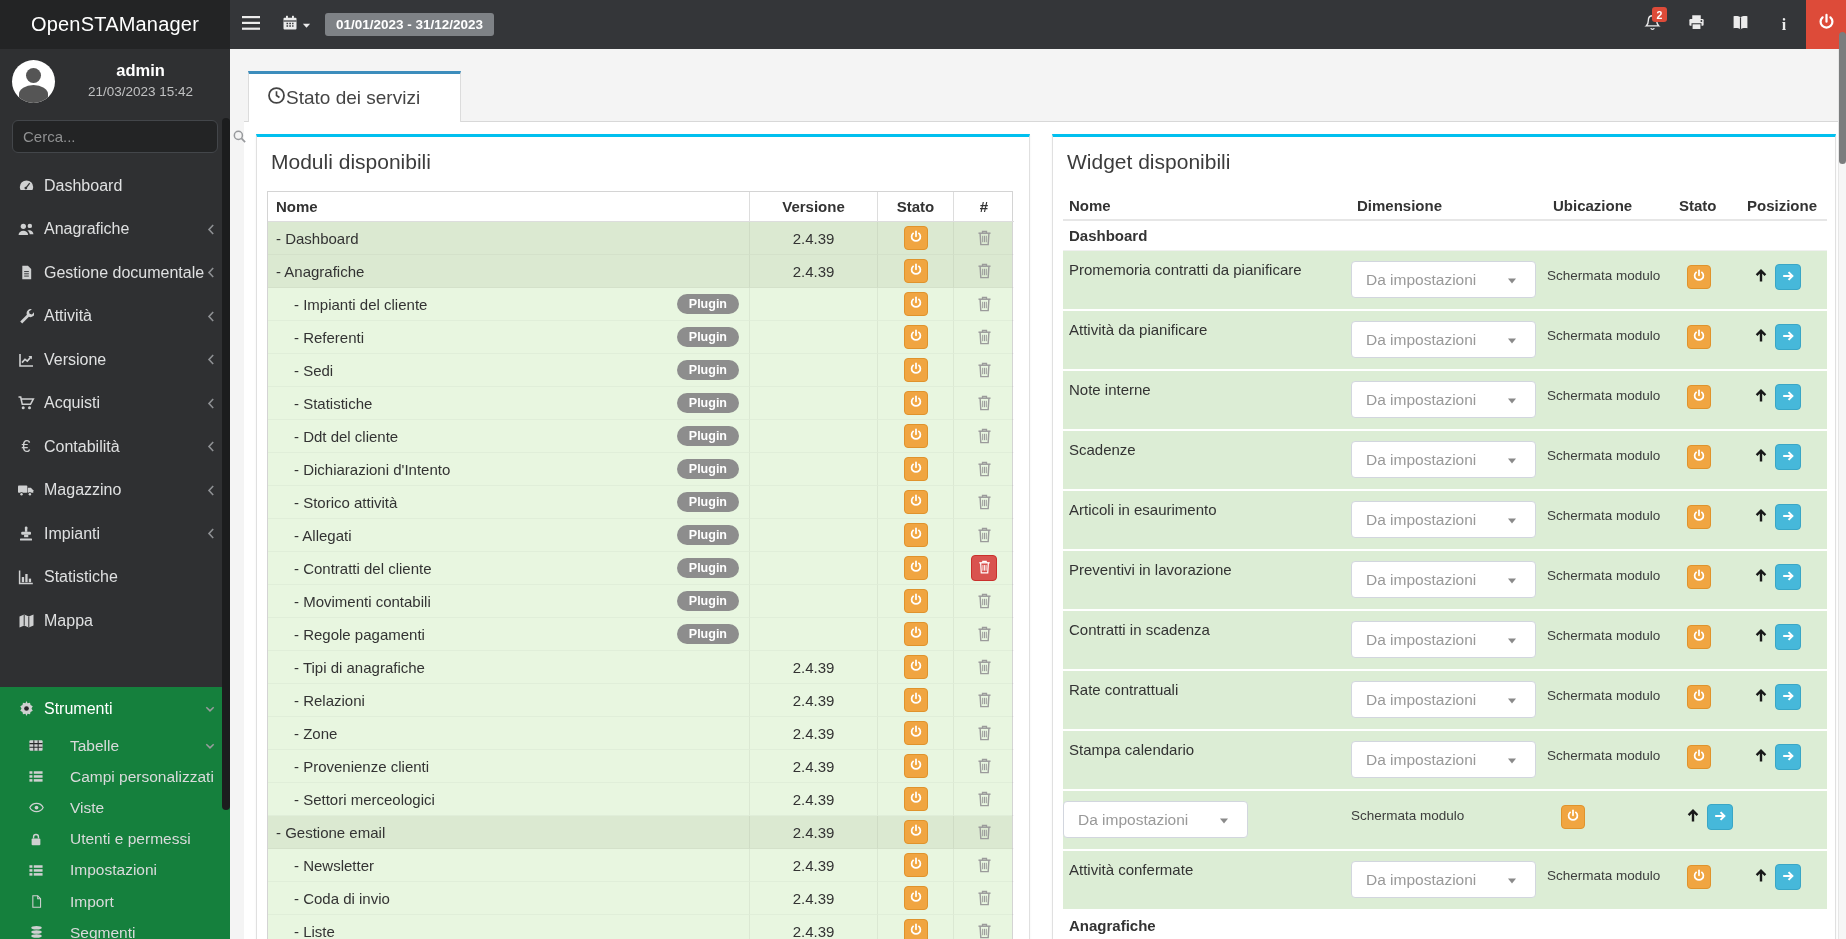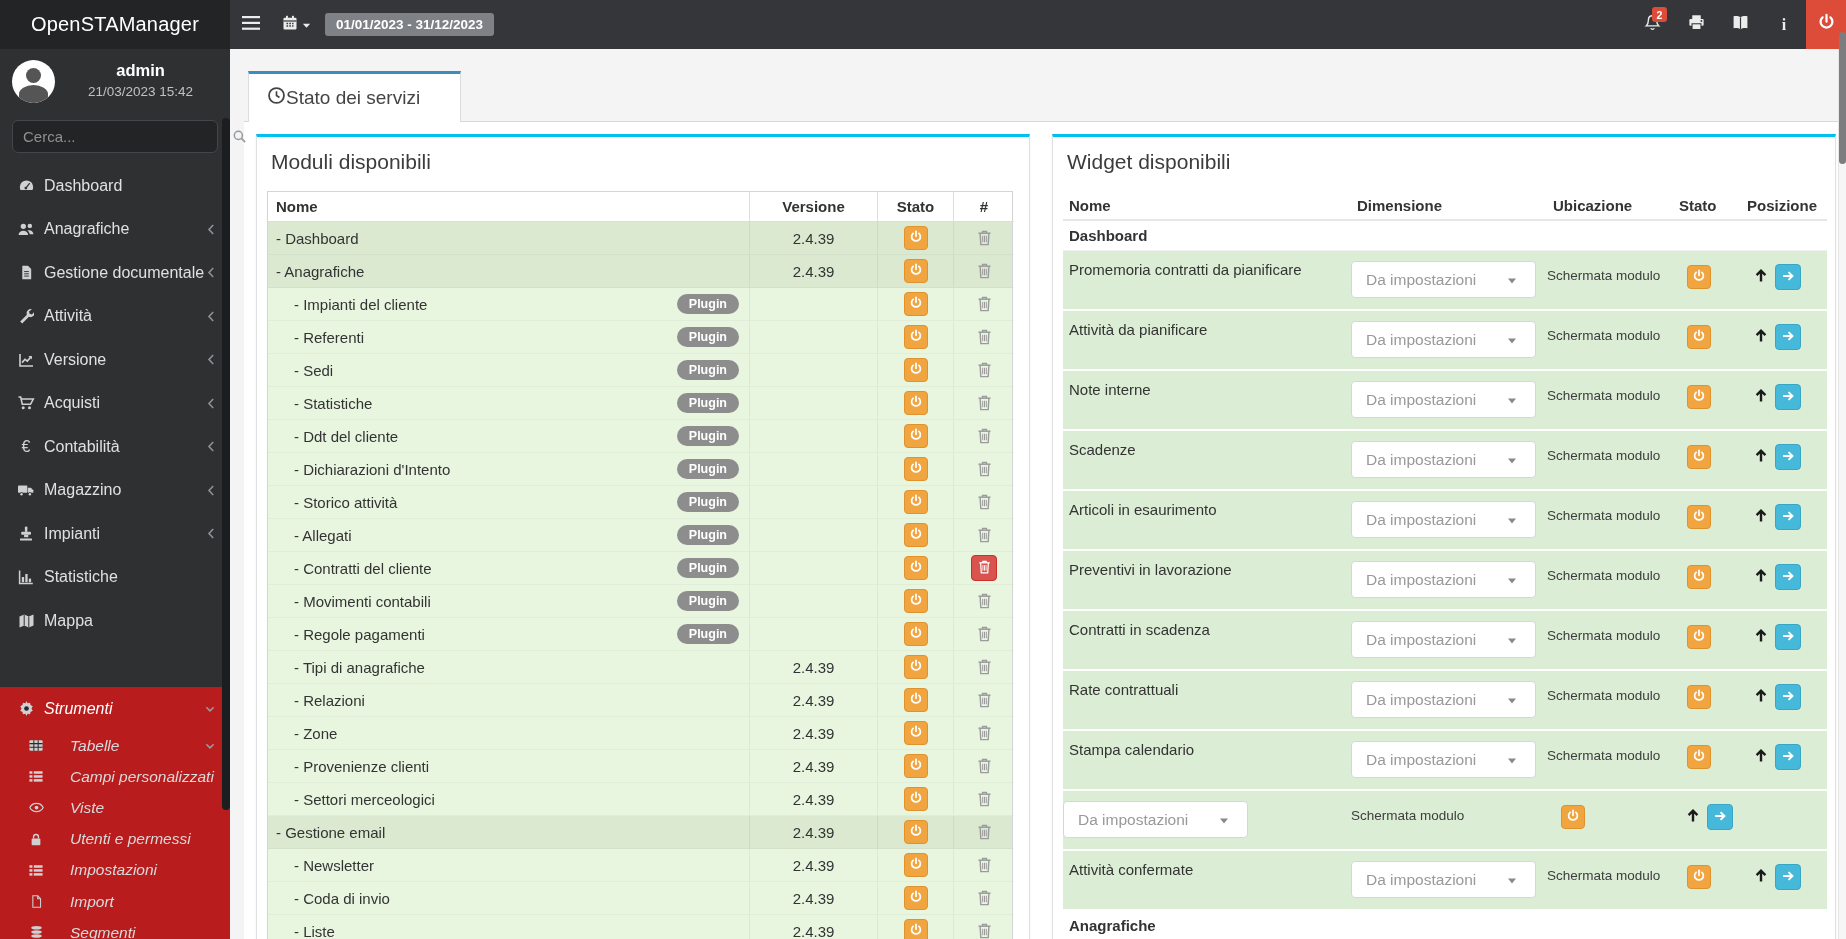--- a/index.html
+++ b/index.html
@@ -35,21 +35,21 @@
   .searchbox input { flex:1; background:transparent; border:none; outline:none; color:#cfcfcf; font-size:15px; padding:0 10px;
                      font-family:"Liberation Sans", sans-serif; }
   .searchbox input::placeholder { color:#8f9091; }
   .search-ic { width:30px; display:flex; justify-content:center; cursor:pointer; }
   .nav { position:absolute; left:0; top:115px; width:230px; }
   .nav-item { height:43.5px; display:flex; align-items:center; color:#dfe0e1; font-size:16px; cursor:pointer; position:relative; }
   .nav-icon { width:24px; margin-left:14px; display:flex; justify-content:center; }
   .nav-label { margin-left:6px; }
   .nav-chev { position:absolute; right:14px; display:flex; }
   .glyph { color:#cfd0d1; font-size:15px; }
-  .tools-section { position:absolute; left:0; top:638px; width:230px; height:252px; background:#b91c1c;font-style:italic; }
+  .tools-section { position:absolute; left:0; top:638px; width:230px; height:252px; background:#15803d; }
   .tools-head { height:43px; display:flex; align-items:center; color:#fff; font-size:16px; cursor:pointer; position:relative; }
   .tool-item { height:31.2px; display:flex; align-items:center; color:#d9dadb; font-size:15.5px; cursor:pointer; position:relative; }
   .tool-item .nav-icon { width:20px; margin-left:26px; }
   .tool-item .nav-label { margin-left:24px; }
   .side-thumb { position:absolute; left:222px; top:118px; width:8px; height:692px; background:#1c1d1e; border-radius:4px; z-index:25; }
 
   
   .content-bg { position:absolute; left:230px; top:49px; width:1616px; height:890px; background:#f4f4f4; }
   .tabstrip-line { position:absolute; left:244px; top:121px; width:1594px; height:1px; background:#d8d8d8; }
   .panel { position:absolute; left:244px; top:122px; width:1594px; height:817px; background:#fff; }

